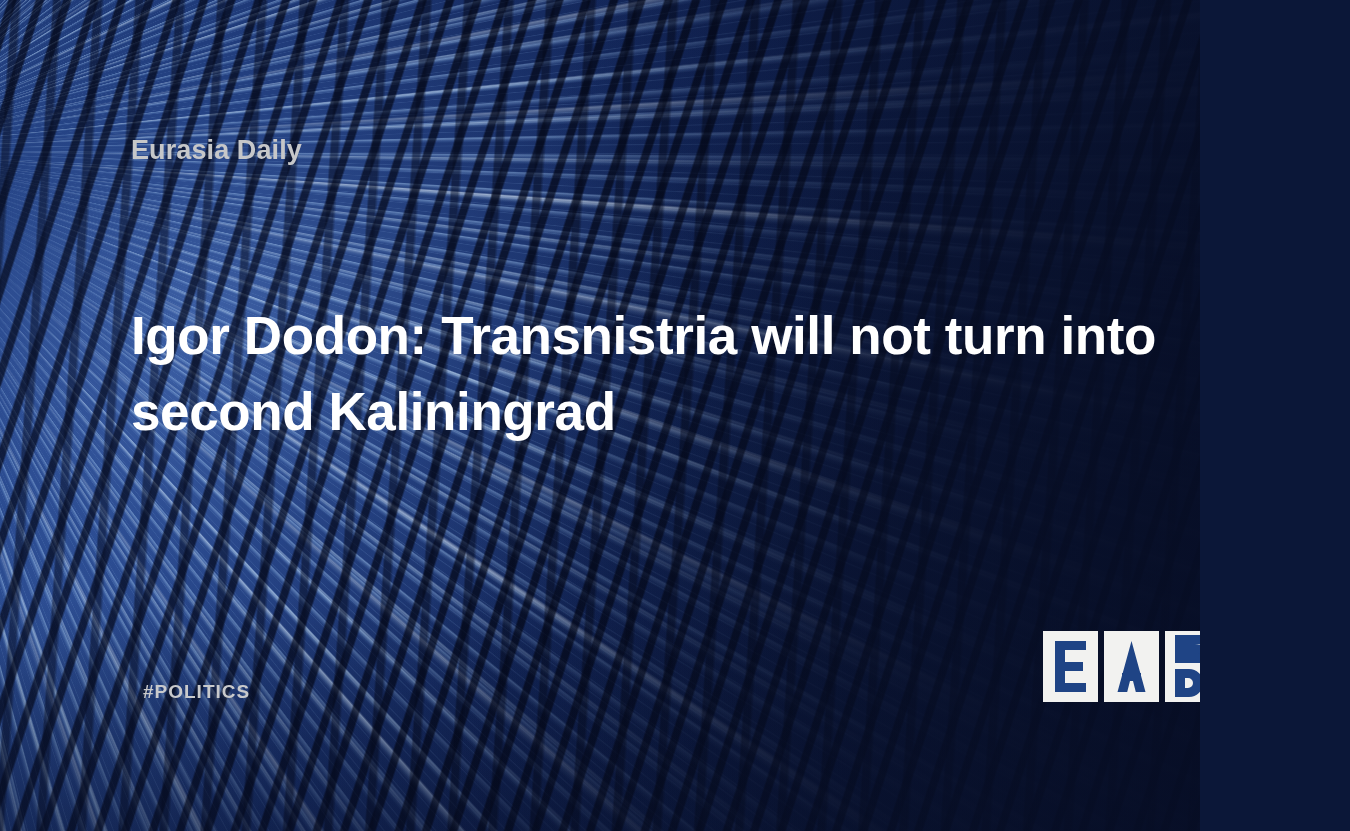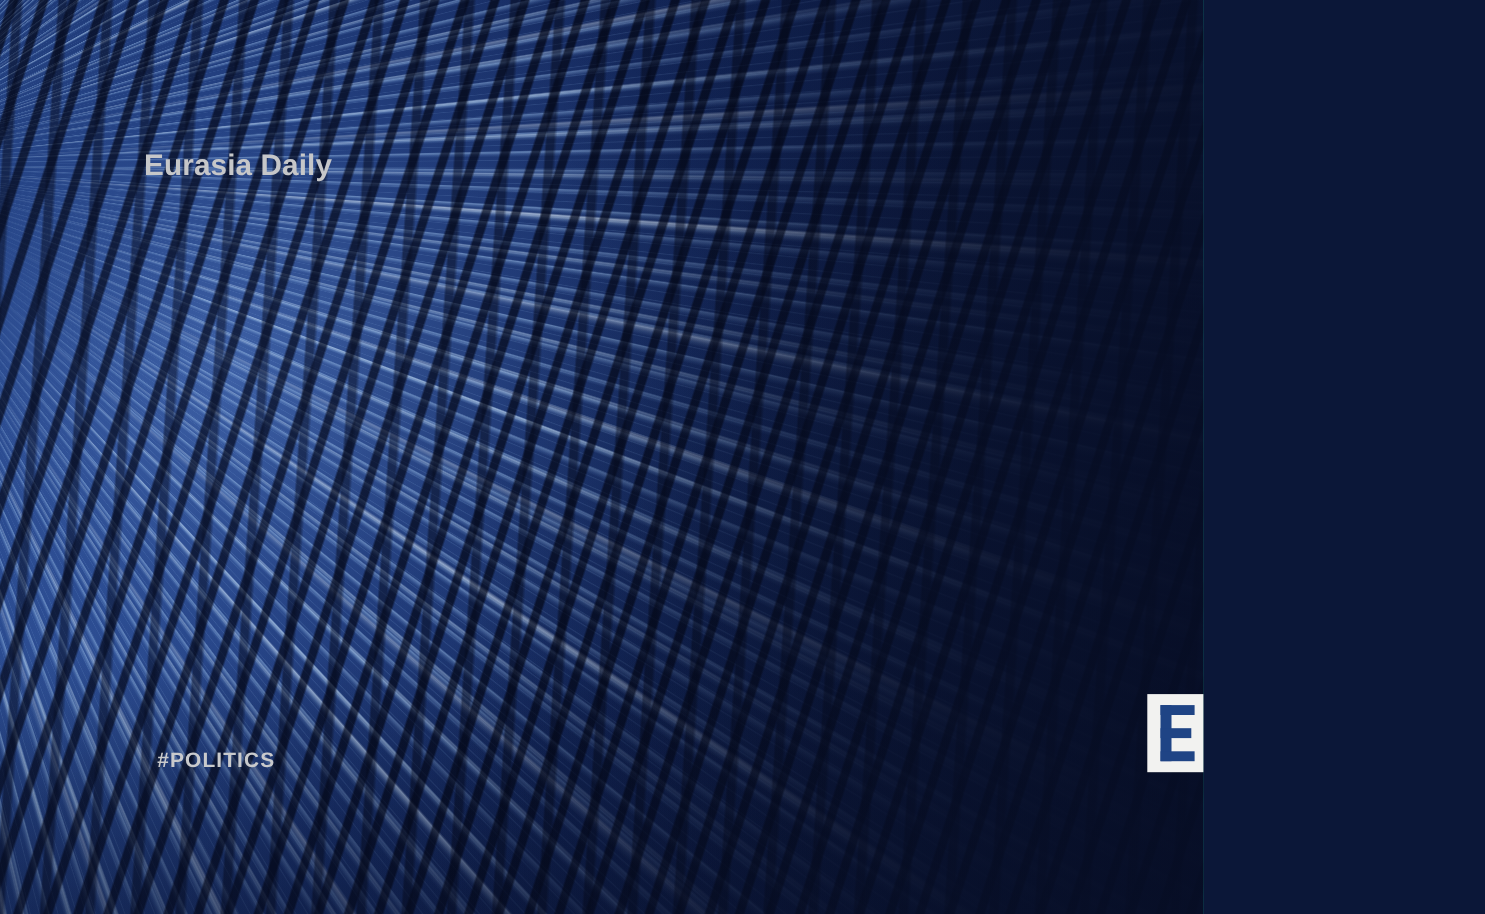--- a/index.html
+++ b/index.html
@@ -7,21 +7,21 @@
     padding: 0;
     background: #0b1738;
   }
   body {
     font-family: "Liberation Sans", sans-serif;
     -webkit-font-smoothing: antialiased;
   }
 
   #card {
     position: relative;
-    width: 1094px;
+    width: 1200px;
     height: 831px;
     overflow: hidden;
     background: #0f766e;
   }
 
   
   .bg-layer {
     position: absolute;
     inset: 0;
     pointer-events: none;
@@ -244,20 +244,21 @@
   <div class="bg-layer bg-streaks-a"></div>
   <div class="bg-layer bg-streaks-b"></div>
   <div class="bg-layer bg-streaks-c"></div>
   <div class="bg-layer bg-dashes"></div>
   <div class="bg-layer bg-vignette"></div>
 
   <div class="content">
 
     <div id="kicker">Eurasia Daily</div>
 
+    <h1 id="headline">Igor Dodon: Transnistria will not turn into second Kaliningrad</h1>
 
     <div id="tag">#POLITICS</div>
 
     <div id="logo">
 
       <span class="tile">
         <span>
           <svg viewBox="0 0 55 71" xmlns="http://www.w3.org/2000/svg" aria-hidden="true">
             <g fill="#1f4485">
               <rect x="12" y="10" width="10" height="51"></rect>

